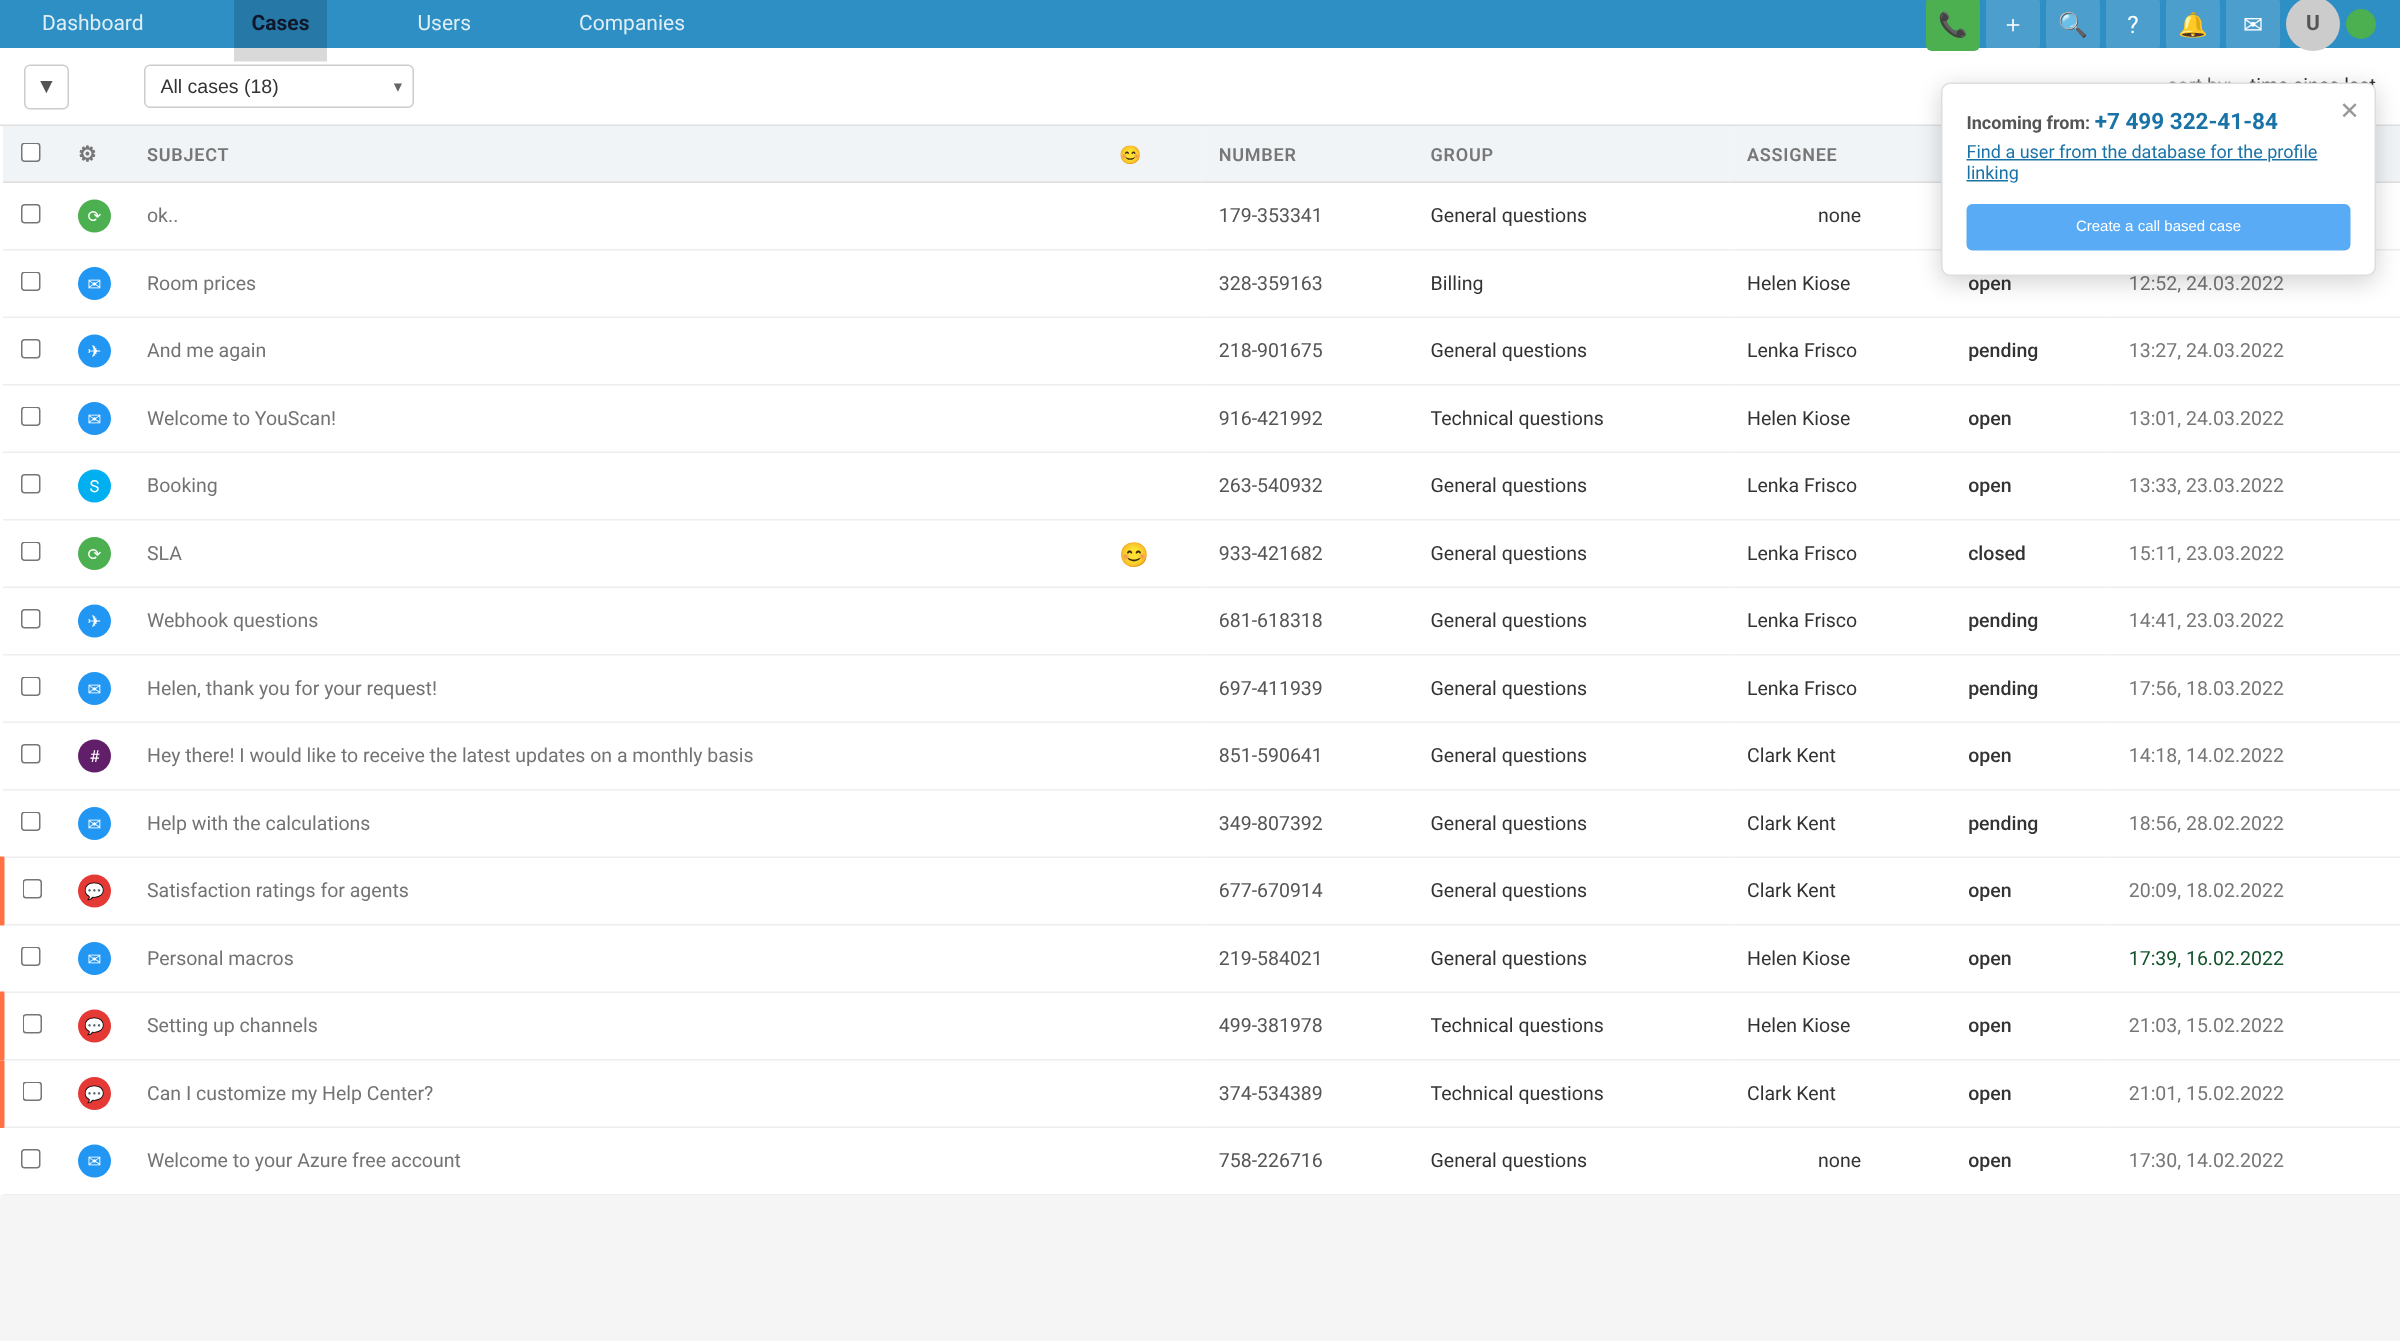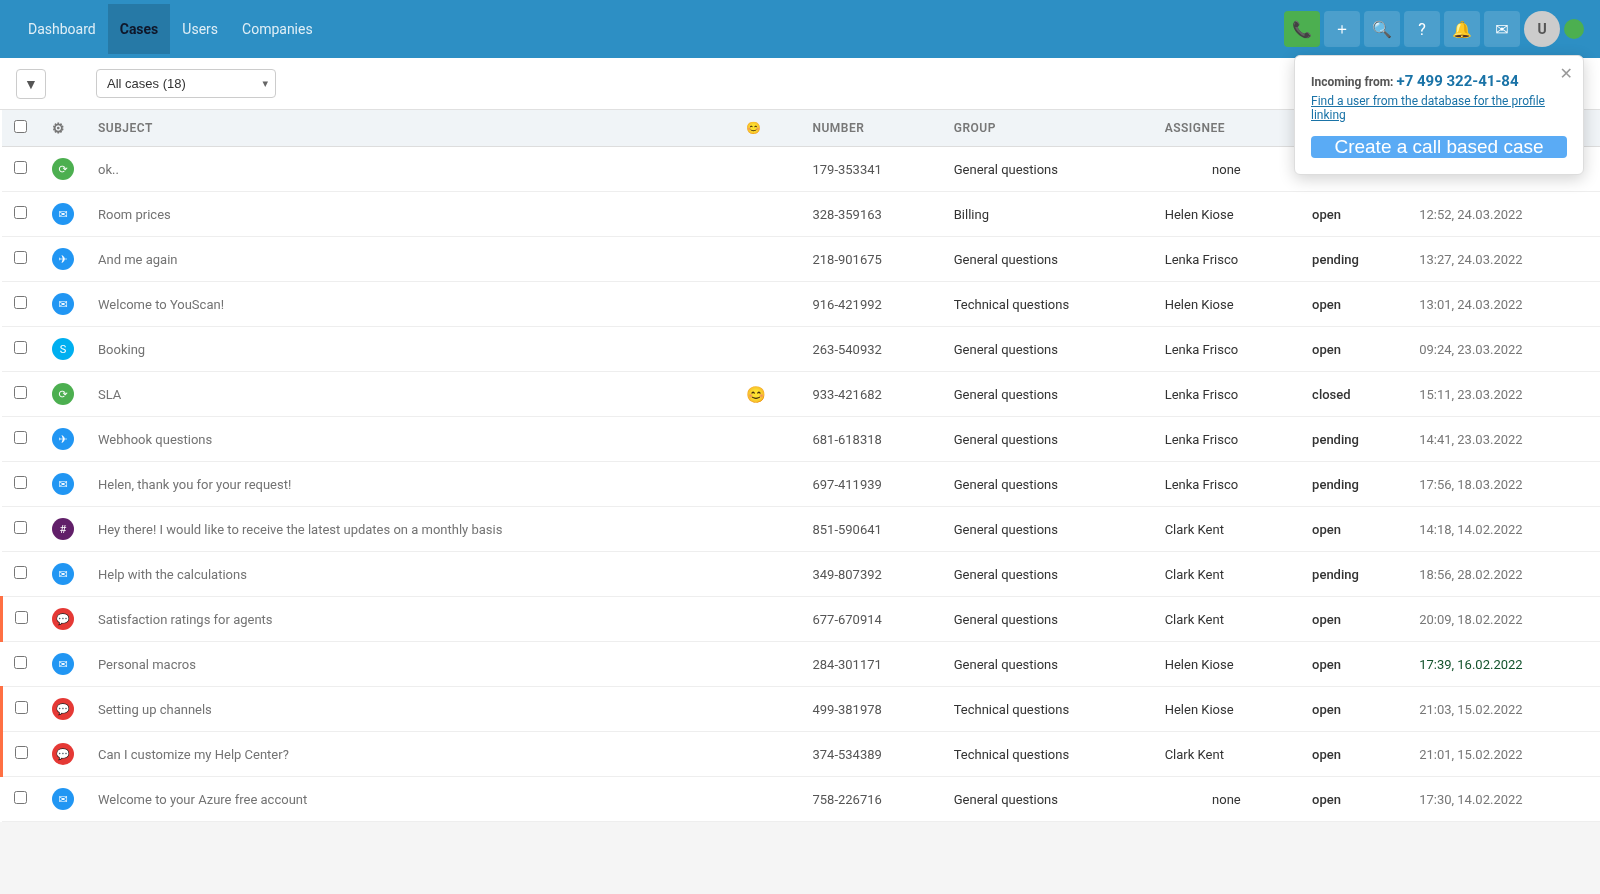--- a/index.html
+++ b/index.html
@@ -3,23 +3,24 @@
   <meta charset="utf-8">
   <style>
     * { box-sizing: border-box; margin: 0; padding: 0; }
     body { font-family: -apple-system, BlinkMacSystemFont, 'Segoe UI', Roboto, sans-serif; font-size: 13px; background: #f5f5f5; }
 
     
     .top-nav {
       background: #2d8fc4;
       display: flex;
       align-items: center;
-      height: 58px;
+      height: 32px;
       padding: 0 16px;
       position: relative;
+      gap: 48px;
     }
     .nav-item {
       color: rgba(255,255,255,0.85);
       padding: 0 12px;
       cursor: pointer;
       font-size: 14px;
       height: 50px;
       display: flex;
       align-items: center;
     }
@@ -189,21 +190,22 @@
       cursor: pointer;
       text-decoration: underline;
       margin-bottom: 14px;
     }
     .popup-create-btn {
       width: 100%;
       background: #5aabf5;
       color: #fff;
       border: none;
       border-radius: 4px;
-      font-size: 19px;
+      padding: 10px;
+      font-size: 10px;
       cursor: pointer;
       font-weight: 500;
     }
 
     
     .smiley { font-size: 16px; }
 
     
     .gear-icon { font-size: 14px; color: #777; cursor: pointer; }
 
@@ -318,21 +320,21 @@
       <td class="checkbox-col"><input type="checkbox" style=""></td>
       <td class="icon-col">
         <span class="channel-icon" style="background:#00aff0; border-radius:50%; width:22px; height:22px; display:inline-flex; align-items:center; justify-content:center; font-size:11px; color:#fff;" title="skype">S</span>
       </td>
       <td><span class="case-subject">Booking</span></td>
       <td></td>
       <td style="color:#555;">263-540932</td>
       <td>General questions</td>
       <td class="">Lenka Frisco</td>
       <td class="status-open">open</td>
-      <td style="color:#777; white-space:nowrap;">09:24, 23.03.2022</td>
+      <td style="color:#777; white-space:nowrap;">13:33, 23.03.2022</td>
     </tr>
         <tr>
       <td class="checkbox-col"><input type="checkbox" style=""></td>
       <td class="icon-col">
         <span class="channel-icon" style="background:#4caf50; border-radius:50%; width:22px; height:22px; display:inline-flex; align-items:center; justify-content:center; font-size:11px; color:#fff;" title="widget">⟳</span>
       </td>
       <td><span class="case-subject">SLA</span></td>
       <td><span class="smiley">😊</span></td>
       <td style="color:#555;">933-421682</td>
       <td>General questions</td>
@@ -405,21 +407,21 @@
       <td class="status-open">open</td>
       <td style="color:#777; white-space:nowrap;">20:09, 18.02.2022</td>
     </tr>
         <tr>
       <td class="checkbox-col"><input type="checkbox" style=""></td>
       <td class="icon-col">
         <span class="channel-icon" style="background:#2196f3; border-radius:50%; width:22px; height:22px; display:inline-flex; align-items:center; justify-content:center; font-size:11px; color:#fff;" title="email">✉</span>
       </td>
       <td><span class="case-subject">Personal macros</span></td>
       <td></td>
-      <td style="color:#555;">284-301171</td>
+      <td style="color:#555;">219-584021</td>
       <td>General questions</td>
       <td class="">Helen Kiose</td>
       <td class="status-open">open</td>
       <td style="color:#14532d; white-space:nowrap;">17:39, 16.02.2022</td>
     </tr>
         <tr style="border-left: 3px solid rgb(255, 112, 67);">
       <td class="checkbox-col"><input type="checkbox" style=""></td>
       <td class="icon-col">
         <span class="channel-icon" style="background:#e53935; border-radius:50%; width:22px; height:22px; display:inline-flex; align-items:center; justify-content:center; font-size:11px; color:#fff;" title="facebook">💬</span>
       </td>

